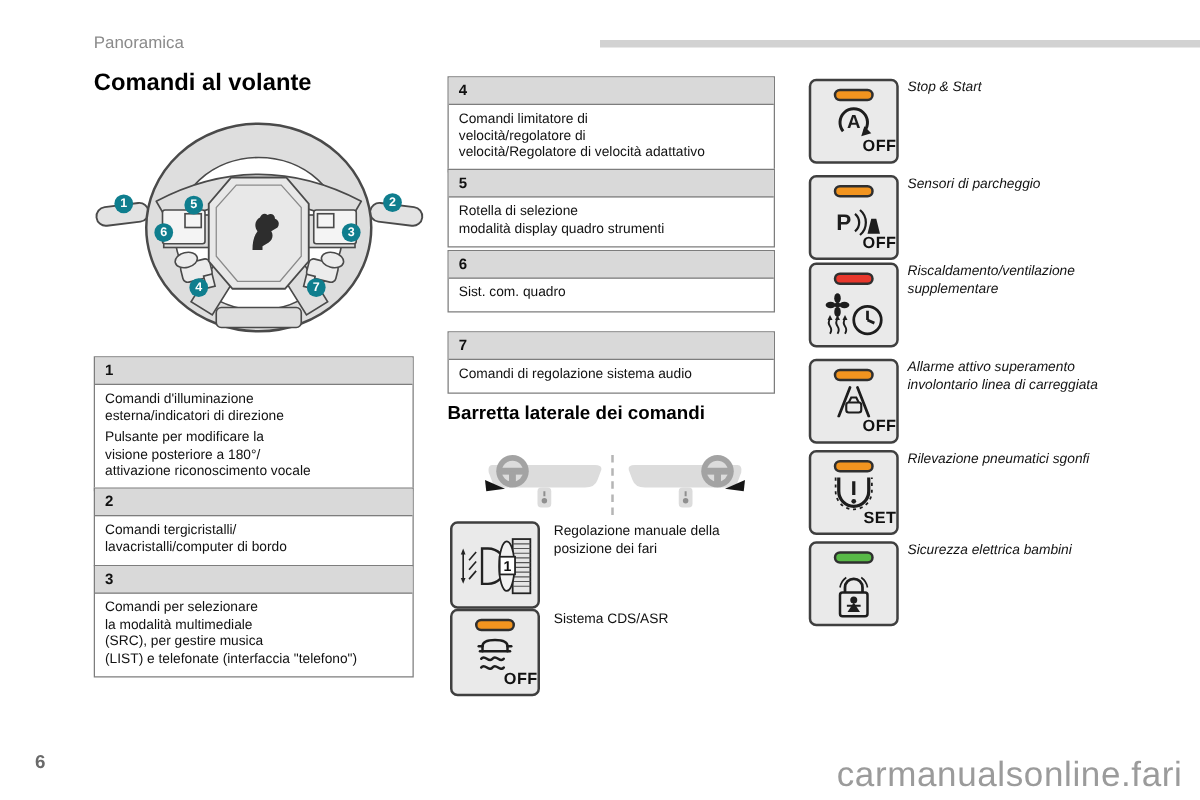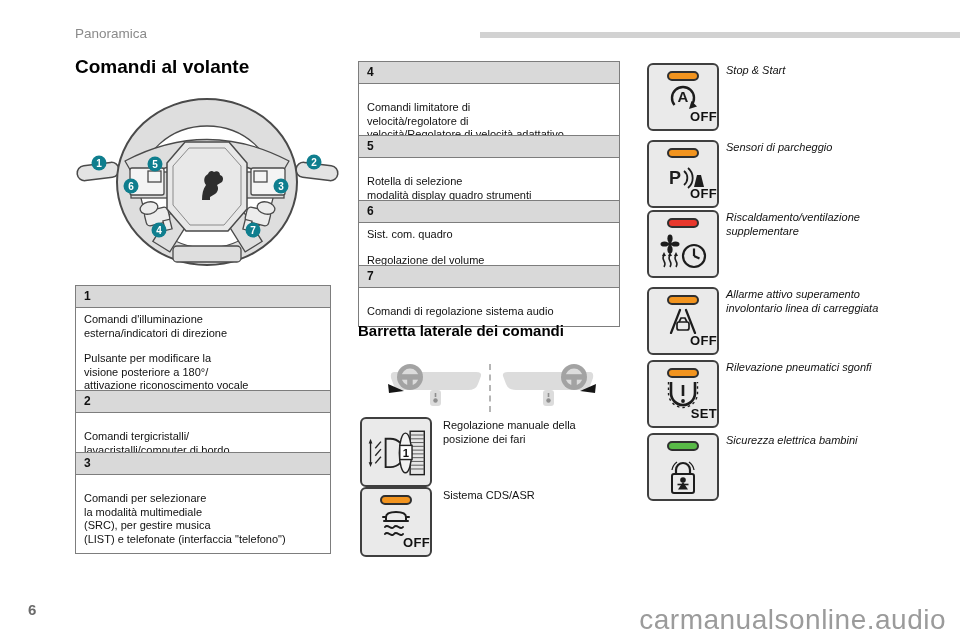--- a/index.html
+++ b/index.html
@@ -16,21 +16,21 @@
   .wheel-wrap{position:absolute;left:75px;top:88px;width:265px;height:190px;}
   .callout{position:absolute;width:15px;height:15px;border-radius:50%;background:#0f7e8e;
            color:#fff;font-size:10px;font-weight:bold;text-align:center;line-height:15px;
            transform:translate(-50%,-50%);}
 
   .spec-table{position:absolute;border:1px solid #7d7d7d;background:#fff;box-sizing:border-box;}
   .spec-head{background:#d9d9d9;border-bottom:1px solid #7d7d7d;font-weight:bold;font-size:12px;
              padding:3px 8px;line-height:15px;color:#111;}
   .spec-body{padding:5px 8px 7px 8px;font-size:11px;line-height:13.5px;color:#111;}
   .spec-body p{margin:0 0 4px 0;}
-  .spec-body p:last-child{margin-bottom:0;margin-top:12px;}
+  .spec-body p:last-child{margin-bottom:0;}
   .w-left{left:75px;width:256px;}
   .w-mid{left:358px;width:262px;}
 
   .dash-illos{position:absolute;left:386px;top:362px;width:212px;height:54px;}
   .dash-divider{position:absolute;left:103px;top:2px;height:48px;border-left:2px dashed #b5b5b5;}
 
   .ctrl-box{position:absolute;width:72px;height:68px;background:#eaeaea;border:2px solid #3f3f3f;
             border-radius:6px;box-sizing:border-box;}
   .box-tall{height:70px;}
   .led{position:absolute;left:50%;transform:translateX(-50%);top:6px;width:32px;height:10px;
@@ -140,21 +140,20 @@
     <div class="spec-head">5</div>
     <div class="spec-body">
       <p class="pre">Rotella di selezione
 modalità display quadro strumenti</p>
     </div>
   </div>
   <div class="spec-table w-mid" style="top:200px">
     <div class="spec-head">6</div>
     <div class="spec-body">
       <p class="pre">Sist. com. quadro</p>
-      <p class="pre">Regolazione del volume</p>
     </div>
   </div>
   <div class="spec-table w-mid" style="top:265px">
     <div class="spec-head">7</div>
     <div class="spec-body">
       <p class="pre">Comandi di regolazione sistema audio</p>
     </div>
   </div>
 
   <div class="h2">Barretta laterale dei comandi</div>
@@ -325,15 +324,15 @@
       <path d="M33 13 a 12 12 0 0 0 -5 -8" fill="none" stroke="#1d1d1d" stroke-width="1.3"></path>
       <rect x="11" y="17" width="22" height="19" rx="2" fill="none" stroke="#1d1d1d" stroke-width="2"></rect>
       <circle cx="22" cy="23" r="2.8" fill="#1d1d1d"></circle>
       <path d="M22 25 l-5 7.5 h10 z" fill="#1d1d1d"></path>
       <line x1="16.5" y1="27.5" x2="27.5" y2="27.5" stroke="#1d1d1d" stroke-width="1.6"></line>
     </svg>
   </div>
   <div class="ctrl-label pre" style="top:434px">Sicurezza elettrica bambini</div>
 
   <div class="page-num">6</div>
-  <div class="watermark">carmanualsonline.audio</div>
+  <div class="watermark">carmanualsonline.fari</div>
 
 </div>
 
 </body></html>

